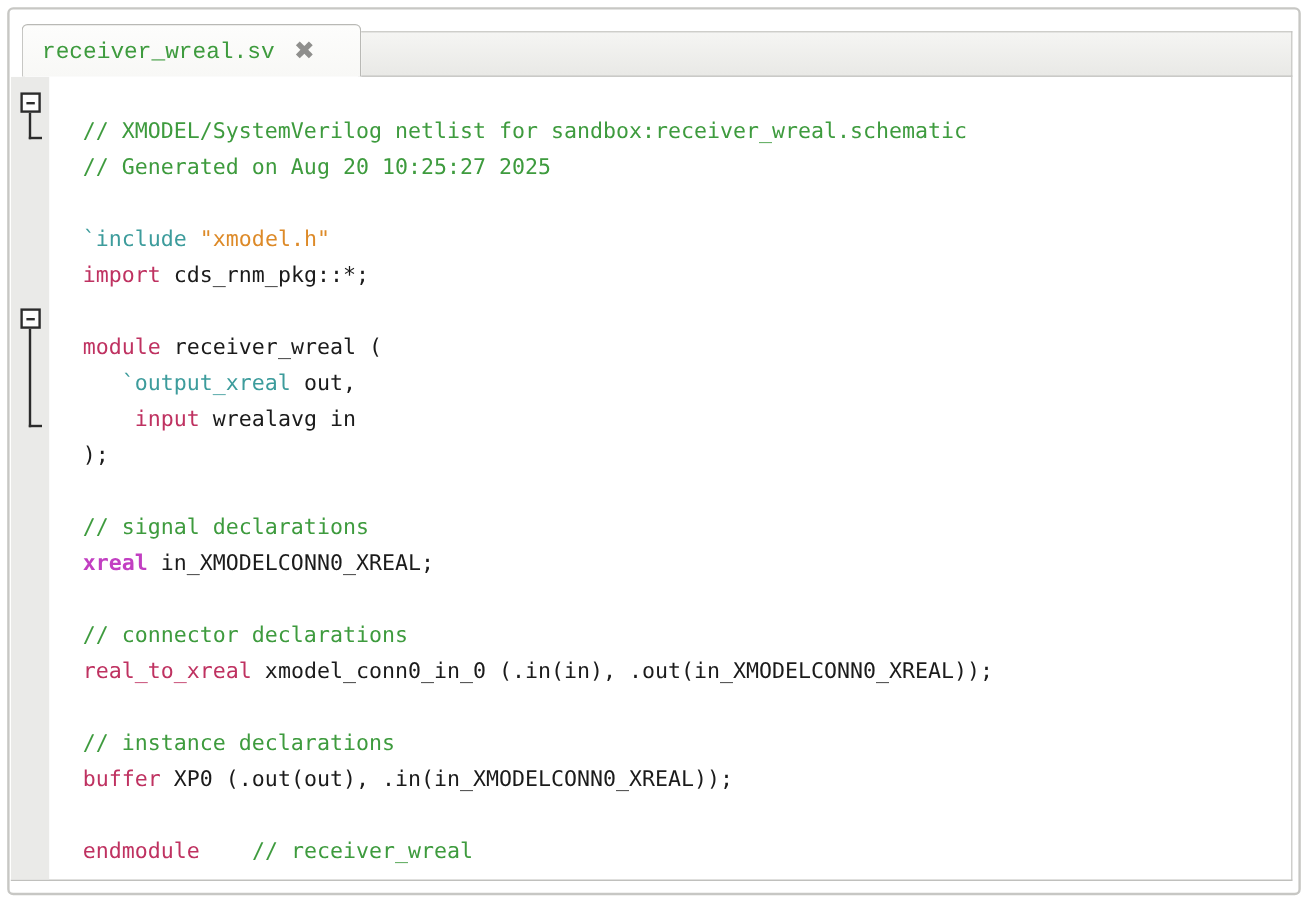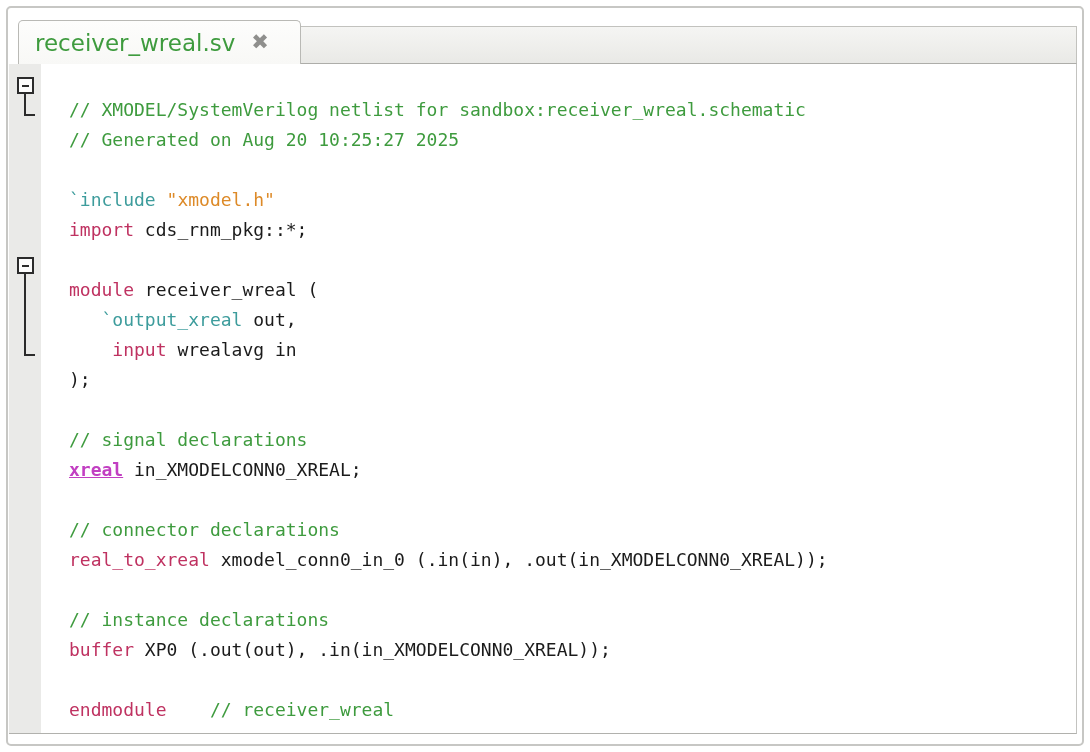--- a/index.html
+++ b/index.html
@@ -14,21 +14,21 @@
 
   
   .tabbar { position: relative; height: 44px; }
   .tab {
     position: absolute; left: 9px; top: 0; height: 44px; width: 283px;
     background: linear-gradient(#fdfdfc, #f8f8f6);
     border: 1px solid #b9b9b5; border-bottom: none;
     border-radius: 5px 5px 0 0;
     display: flex; align-items: center; padding: 0 16px; gap: 16px;
   }
-  .tab-label { font-size: 23px; color: var(--c-tab_label, #3e9b3e); white-space: nowrap; }
+  .tab-label { font-size: 19px; color: var(--c-tab_label, #3e9b3e); white-space: nowrap; font-family: Liberation Mono, monospace; }
   .tab-close { font-size: 21px; font-weight: bold; color: var(--c-close_icon, #8f8f8d);
                line-height: 1; cursor: pointer; }
   .tab-strip {
     position: absolute; left: 292px; right: 0; top: 6px; height: 38px;
     background: linear-gradient(#f5f5f3, #e9e9e6);
     border: 1px solid #c2c2be; border-left: none; border-bottom-color: #adada9;
   }
 
   
   .content {
@@ -40,21 +40,21 @@
   .gutter { position: absolute; left: 0; top: 0; bottom: 0; width: 32px; background: #eaeae8; }
   .code {
     position: absolute; left: 32px; top: 7px; right: 1px; bottom: 0;
     font-family: "DejaVu Sans Mono", "Liberation Mono", monospace;
     font-size: 18px; line-height: 30px; color: var(--c-plain, #1b1b1b);
     padding-left: 28px; white-space: pre; margin-top: 24px;
   }
   .code-line { height: 30px; white-space: pre; }
   .tok-comment   { color: var(--c-comment); }
   .tok-keyword   { color: var(--c-keyword); font-weight: normal; }
-  .tok-type      { color: var(--c-type);    font-weight: bold; text-decoration: underline; }
+  .tok-type      { color: var(--c-type);    font-weight: bold; }
   .tok-directive { color: var(--c-directive); }
   .tok-string    { color: var(--c-string); }
   .tok-plain     { color: var(--c-plain); }
 
   
   .fold-layer { position: absolute; left: 0; top: 0; right: 0; bottom: 0; pointer-events: none; }
   .fold-box {
     position: absolute; width: 17px; height: 17px; left: 8px;
     background: #fcfcfc; border: 2px solid #2b2b2b; pointer-events: auto;
   }

